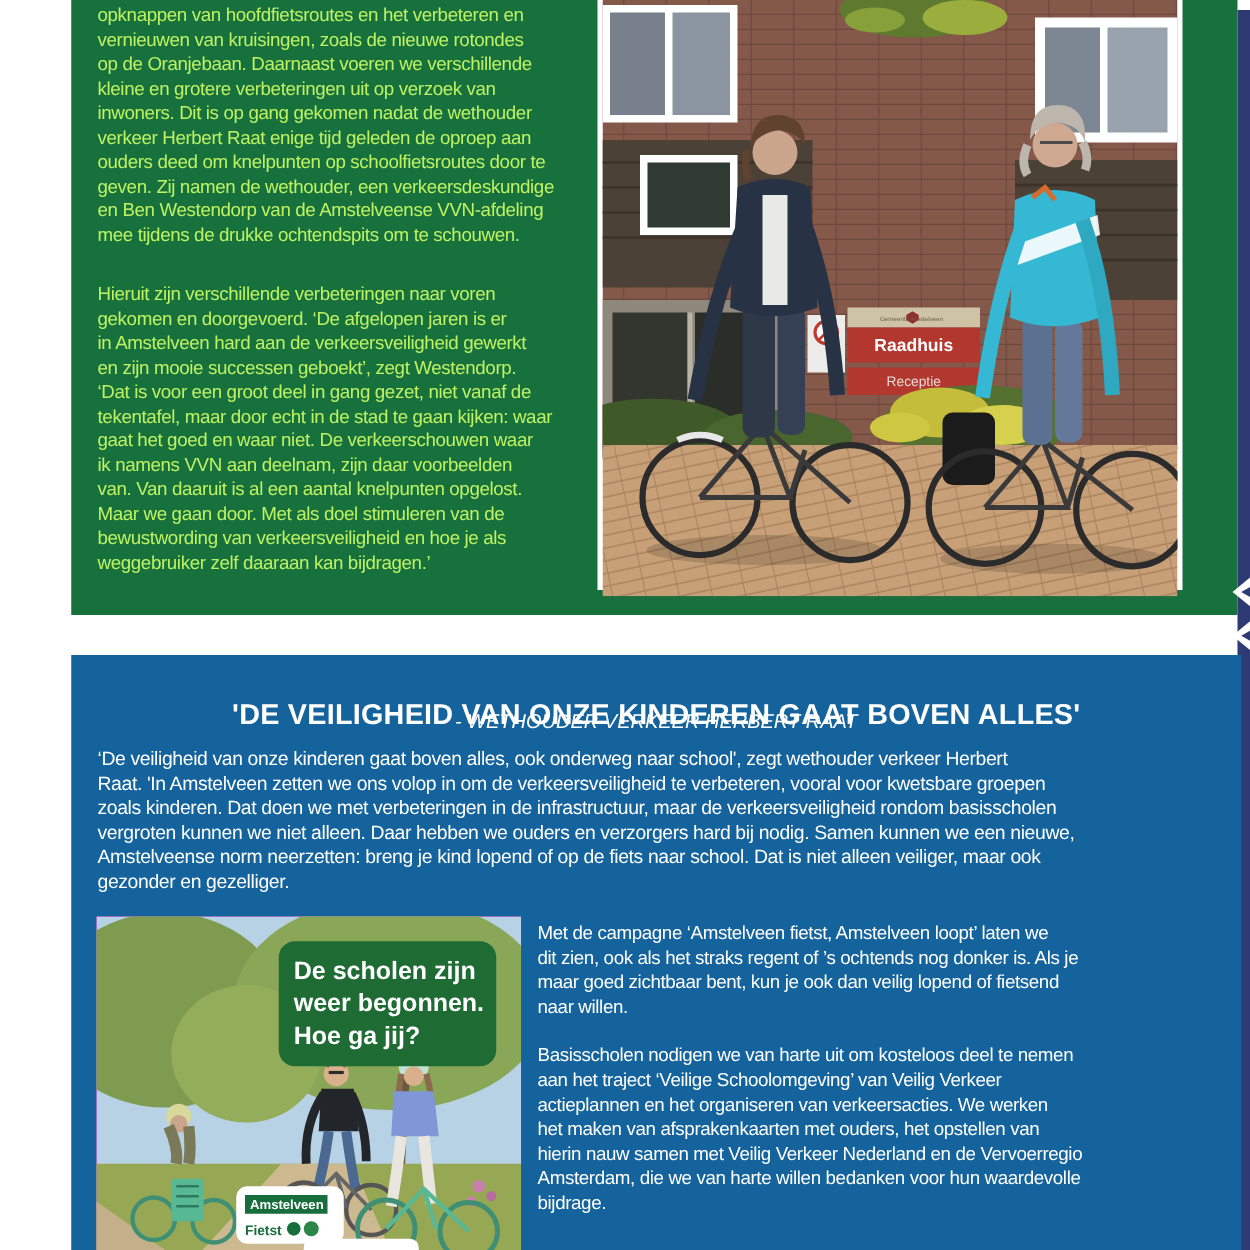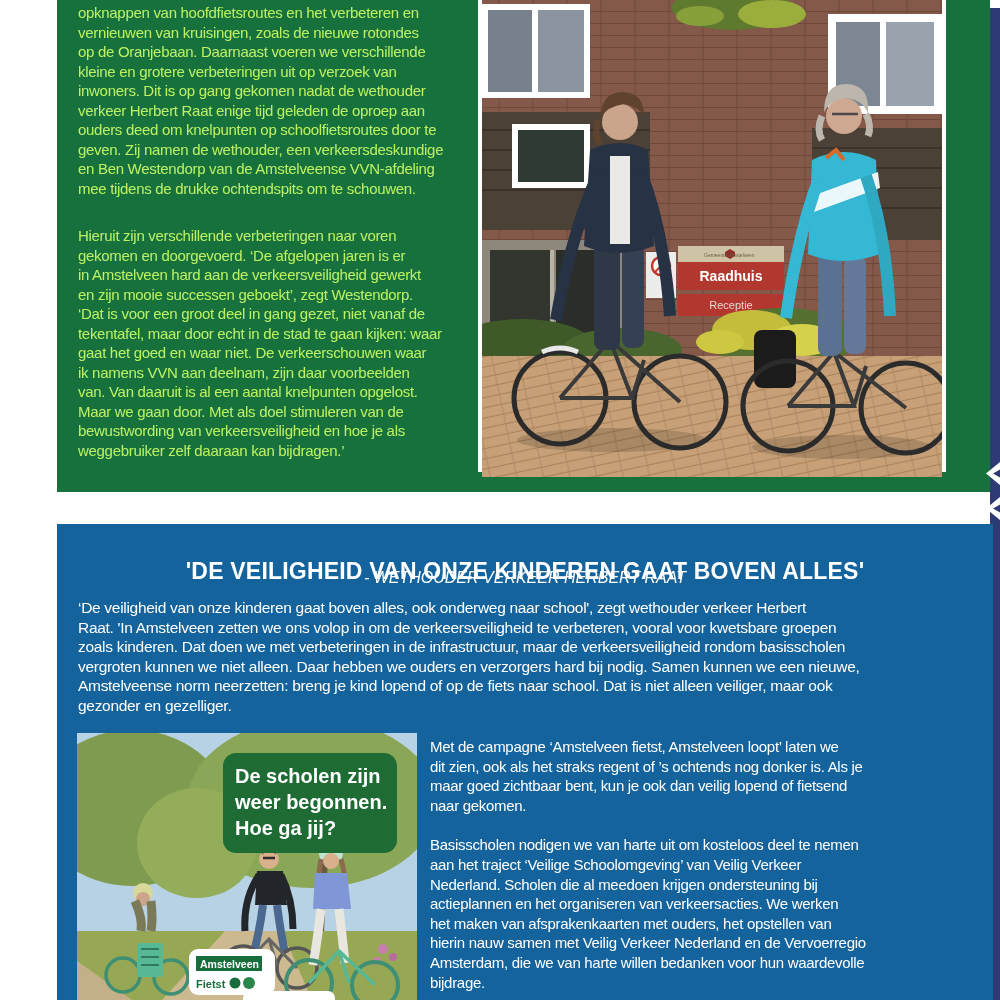--- a/index.html
+++ b/index.html
@@ -320,26 +320,25 @@
         <text x="176" y="275" font-size="11" font-weight="bold" fill="#1d5fae">Amstelveen</text>
       </g>
     </svg>
   </div>
 
   <div class="right-col">
     <div class="p1">
         <div>Met de campagne ‘Amstelveen fietst, Amstelveen loopt’ laten we</div>
         <div>dit zien, ook als het straks regent of ’s ochtends nog donker is. Als je</div>
         <div>maar goed zichtbaar bent, kun je ook dan veilig lopend of fietsend</div>
-        <div>naar gekomen.</div>
+        <div>naar willen.</div>
       </div>
     <div class="p2">
         <div>Basisscholen nodigen we van harte uit om kosteloos deel te nemen</div>
         <div>aan het traject ‘Veilige Schoolomgeving’ van Veilig Verkeer</div>
-        <div>Nederland. Scholen die al meedoen krijgen ondersteuning bij</div>
         <div>actieplannen en het organiseren van verkeersacties. We werken</div>
         <div>het maken van afsprakenkaarten met ouders, het opstellen van</div>
         <div>hierin nauw samen met Veilig Verkeer Nederland en de Vervoerregio</div>
         <div>Amsterdam, die we van harte willen bedanken voor hun waardevolle</div>
         <div>bijdrage.</div>
       </div>
   </div>
 </div>
 
 </body></html>

